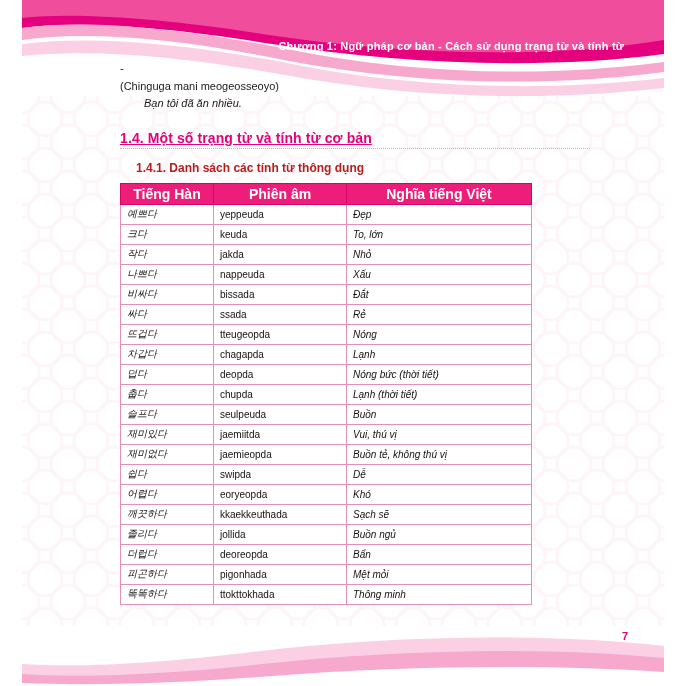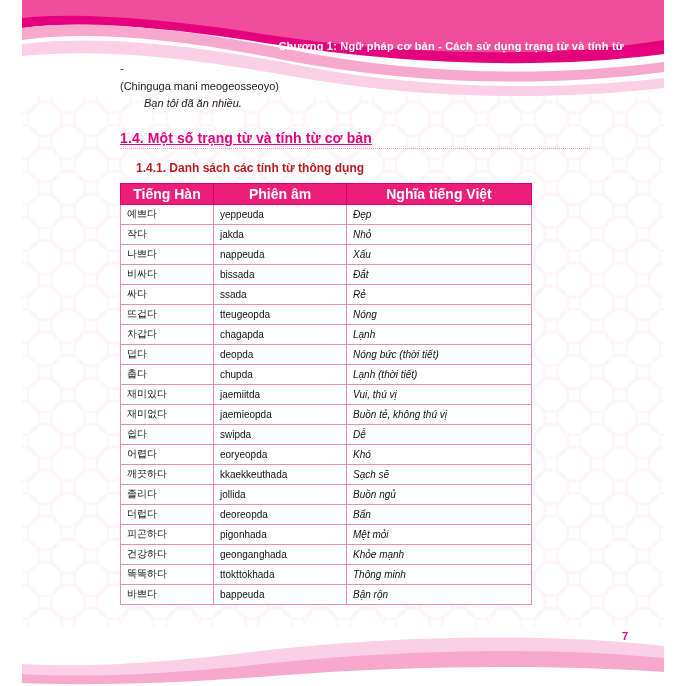--- a/index.html
+++ b/index.html
@@ -164,21 +164,21 @@
   }
   table.vocab td {
     border: 1px solid #e58fb8;
     font-size: 10px;
     color: #111111;
     height: 19px;
     padding: 0 6px;
     vertical-align: middle;
     background: #ffffff;
   }
-  table.vocab td.c0 { width: 92px; }
+  table.vocab td.c0 { width: 92px; font-style: italic; }
   table.vocab td.c1 { width: 132px; }
   table.vocab td.c2 { width: 184px; font-style: italic; }
   table.vocab th.h0 { width: 92px; }
   table.vocab th.h1 { width: 132px; margin-top: 32px; }
   table.vocab th.h2 { width: 184px; }
 </style>
 </head>
 <body>
 
 <div id="page">
@@ -241,20 +241,25 @@
           <th class="h2">Nghĩa tiếng Việt</th>
         </tr>
       </thead>
       <tbody id="vocab-body">
           <tr>
             <td class="c0">예쁘다</td>
             <td class="c1">yeppeuda</td>
             <td class="c2">Đẹp</td>
           </tr>
           <tr>
+            <td class="c0">크다</td>
+            <td class="c1">keuda</td>
+            <td class="c2">To, lớn</td>
+          </tr>
+          <tr>
             <td class="c0">작다</td>
             <td class="c1">jakda</td>
             <td class="c2">Nhỏ</td>
           </tr>
           <tr>
             <td class="c0">나쁘다</td>
             <td class="c1">nappeuda</td>
             <td class="c2">Xấu</td>
           </tr>
           <tr>
@@ -281,20 +286,25 @@
             <td class="c0">덥다</td>
             <td class="c1">deopda</td>
             <td class="c2">Nóng bức (thời tiết)</td>
           </tr>
           <tr>
             <td class="c0">춥다</td>
             <td class="c1">chupda</td>
             <td class="c2">Lạnh (thời tiết)</td>
           </tr>
           <tr>
+            <td class="c0">슬프다</td>
+            <td class="c1">seulpeuda</td>
+            <td class="c2">Buồn</td>
+          </tr>
+          <tr>
             <td class="c0">재미있다</td>
             <td class="c1">jaemiitda</td>
             <td class="c2">Vui, thú vị</td>
           </tr>
           <tr>
             <td class="c0">재미없다</td>
             <td class="c1">jaemieopda</td>
             <td class="c2">Buồn tẻ, không thú vị</td>
           </tr>
           <tr>
@@ -321,31 +331,21 @@
             <td class="c0">더럽다</td>
             <td class="c1">deoreopda</td>
             <td class="c2">Bẩn</td>
           </tr>
           <tr>
             <td class="c0">피곤하다</td>
             <td class="c1">pigonhada</td>
             <td class="c2">Mệt mỏi</td>
           </tr>
           <tr>
-            <td class="c0">건강하다</td>
-            <td class="c1">geonganghada</td>
-            <td class="c2">Khỏe mạnh</td>
-          </tr>
-          <tr>
             <td class="c0">똑똑하다</td>
             <td class="c1">ttokttokhada</td>
             <td class="c2">Thông minh</td>
           </tr>
-          <tr>
-            <td class="c0">바쁘다</td>
-            <td class="c1">bappeuda</td>
-            <td class="c2">Bận rộn</td>
-          </tr>
         </tbody>
     </table>
 
   </div>
 </div>
 
 </body></html>

